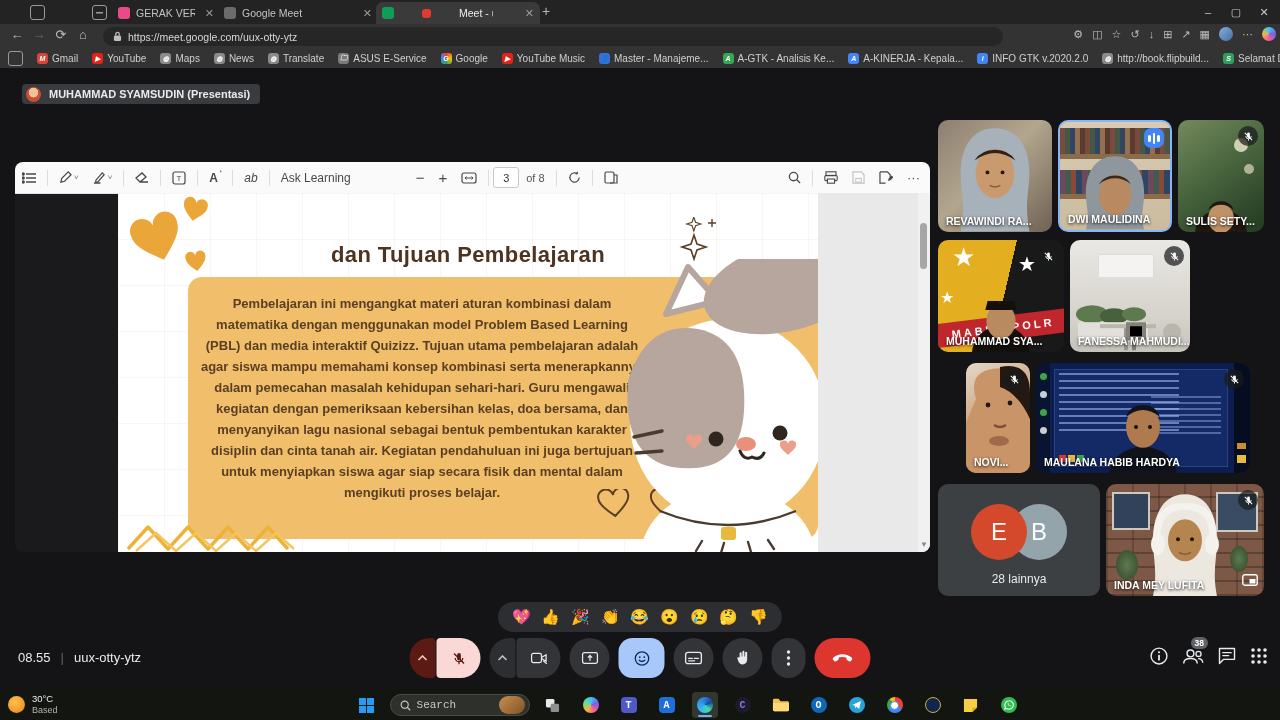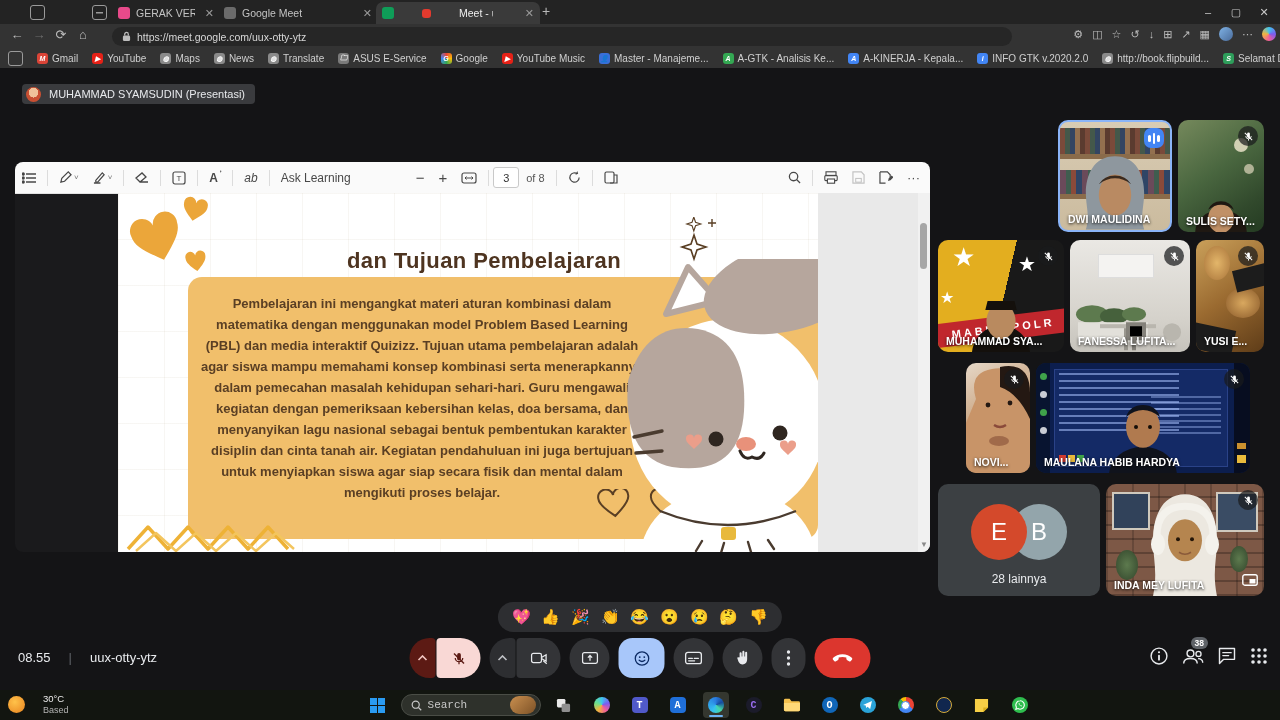--- a/index.html
+++ b/index.html
@@ -11,34 +11,34 @@
 
   
   .titlebar{left:0;top:0;width:1280px;height:24px;background:#232323;}
   .tab{position:absolute;top:2px;height:22px;display:flex;align-items:center;
        padding:0 6px;color:#c3c3c3;font-size:10.5px;gap:6px;}
   .tab .x{color:#9a9a9a;font-size:11px;margin-left:4px;cursor:default;}
   .tab.active{background:#3a3a3a;border-radius:7px 7px 0 0;color:#efefef;gap:28px;}
   .fav{width:12px;height:12px;border-radius:3px;flex:0 0 auto;}
   .navbar{left:0;top:24px;width:1280px;height:25px;background:#333333;}
   .navico{color:#bdbdbd;font-size:13px;width:22px;text-align:center;}
-  .urlpill{position:absolute;left:112px;top:3px;width:880px;height:19px;background:#262626;
+  .urlpill{position:absolute;left:103px;top:3px;width:880px;height:19px;background:#262626;
            border-radius:10px;display:flex;align-items:center;color:#d7d7d7;font-size:10.5px;gap:6px;padding:0 10px;}
   .tools{position:absolute;right:4px;top:3px;display:flex;gap:9px;align-items:center;color:#bdbdbd;font-size:11px;}
   .bookbar{left:0;top:49px;width:1280px;height:19px;background:#333333;display:flex;align-items:center;
            font-size:10px;color:#cfcfcf;gap:14px;padding-left:8px;box-sizing:border-box;}
   .bm{display:flex;align-items:center;gap:4px;white-space:nowrap;}
   .bmi{width:11px;height:11px;border-radius:3px;display:inline-flex;align-items:center;justify-content:center;
        font-size:7px;font-weight:bold;color:#fff;flex:0 0 auto;}
   .winbtn{color:#c9c9c9;font-size:11px;width:28px;text-align:center;}
 
   
   .meet{left:0;top:68px;width:1280px;height:622px;background:#141416;}
   .banner{position:absolute;left:22px;top:16px;height:20px;background:#3a3b3e;border-radius:4px;
-          display:flex;align-items:center;gap:8px;padding:0 10px 0 4px;color:#e8eaed;font-size:11px;font-weight:normal;}
+          display:flex;align-items:center;gap:8px;padding:0 10px 0 4px;color:#e8eaed;font-size:11px;font-weight:bold;}
 
   
   .viewer{position:absolute;left:15px;top:94px;width:915px;height:390px;border-radius:8px;overflow:hidden;background:#1a1a1c;}
   .ptool{position:absolute;left:0;top:0;width:100%;height:31px;background:#fafafa;border-bottom:1px solid #e2e2e2;
          display:flex;align-items:center;color:#484848;font-size:12px;}
   .pt{margin:0 7px;display:flex;align-items:center;gap:2px;}
   .pdiv{width:1px;height:16px;background:#dcdcdc;margin:0 4px;}
   .pagebox{width:24px;height:19px;border:1px solid #c9c9c9;border-radius:3px;background:#fff;
            display:flex;align-items:center;justify-content:center;font-size:11px;color:#333;}
   .page{position:absolute;left:103px;top:31px;width:700px;height:359px;background:#ffffff;
@@ -63,21 +63,21 @@
          background:#4285f4;display:flex;align-items:center;justify-content:center;gap:2px;}
   .speak i{display:block;width:2.5px;background:#fff;border-radius:2px;}
   .othercircle{width:56px;height:56px;border-radius:50%;display:flex;align-items:center;justify-content:center;
                color:#fff;font-size:24px;}
 
   
   .reactbar{position:absolute;left:50%;transform:translateX(-50%);top:534px;height:30px;background:#2d2e31;
             border-radius:16px;display:flex;align-items:center;gap:11px;padding:0 14px;font-size:15px;}
   .ctrl{position:absolute;left:50%;transform:translateX(-50%);top:570px;display:flex;align-items:center;gap:9px;}
   .cbtn{height:40px;background:#333437;border-radius:20px;display:flex;align-items:center;justify-content:center;}
-  .footL{position:absolute;left:18px;top:582px;color:#e8eaed;font-size:13px;display:flex;gap:18px;align-items:center;}
+  .footL{position:absolute;left:18px;top:582px;color:#e8eaed;font-size:13px;display:flex;gap:10px;align-items:center;}
   .footR{position:absolute;right:12px;top:578px;display:flex;gap:13px;align-items:center;}
   .badge{position:absolute;top:-9px;right:-4px;background:#5f6368;color:#fff;font-size:8.5px;
          border-radius:8px;padding:1px 4px;font-weight:bold;}
 
   
   .taskbar{left:0;top:690px;width:1280px;height:30px;background:#121510;display:flex;align-items:center;}
   .tb-ico{width:26px;height:26px;display:flex;align-items:center;justify-content:center;margin:0 2px;border-radius:4px;}
   .spill{width:140px;height:22px;border-radius:12px;background:#2e312b;border:1px solid #4a4d46;
          display:flex;align-items:center;gap:6px;padding:0 4px 0 9px;color:#c9c9c9;font-size:11px;box-sizing:border-box;}
 </style>
@@ -325,21 +325,21 @@
           <path d="M69 26C61 19 57 15 57 10a6 6 0 0 1 12-2 6 6 0 0 1 12 2c0 5-4 9-12 16z" fill="#eba63a" transform="rotate(12 69 14)"></path>
           <path d="M70 76C63 70 60 66 60 62a5 5 0 0 1 10-1.6A5 5 0 0 1 80 62c0 4-3 8-10 14z" fill="#eba63a" transform="rotate(-8 70 66)"></path>
         </svg>
 
         <svg class="abs" style="left:548px;top:24px;" width="52" height="48" viewBox="0 0 52 48">
           <path d="M14 0l2.5 7.5L24 10l-7.5 2.5L14 20l-2.5-7.5L4 10l7.5-2.5z" fill="none" stroke="#5a3f24" stroke-width="1.6" transform="translate(18 0) scale(.7)"></path>
           <path d="M14 0l3 9 9 3-9 3-3 9-3-9-9-3 9-3z" fill="none" stroke="#5a3f24" stroke-width="1.6" transform="translate(14 18)"></path>
           <path d="M46 2v8M42 6h8" stroke="#5a3f24" stroke-width="1.4"></path>
         </svg>
 
-        <div class="slide-title" style="top:55px;padding-left:16px;">dan Tujuan Pembelajaran</div>
+        <div class="slide-title" style="top:49px;">dan Tujuan Pembelajaran</div>
 
         <div class="obox">
           <div class="obody">Pembelajaran ini mengangkat materi aturan kombinasi dalam matematika dengan menggunakan model Problem Based Learning (PBL) dan media interaktif Quizizz. Tujuan utama pembelajaran adalah agar siswa mampu memahami konsep kombinasi serta menerapkannya dalam pemecahan masalah kehidupan sehari-hari. Guru mengawali kegiatan dengan pemeriksaan kebersihan kelas, doa bersama, dan menyanyikan lagu nasional sebagai bentuk pembentukan karakter disiplin dan cinta tanah air. Kegiatan pendahuluan ini juga bertujuan untuk menyiapkan siswa agar siap secara fisik dan mental dalam mengikuti proses belajar.</div>
           <div class="ohearts">
             <svg width="36" height="30" viewBox="0 0 36 30">
                 <path d="M18 27C7 18 3 13 3 8.5A7 7 0 0 1 18 6a7 7 0 0 1 15 2.5C33 13 29 18 18 27z" fill="none" stroke="#5a3f24" stroke-width="2" transform="rotate(-6 18 15)"></path>
               </svg>
             <svg width="36" height="30" viewBox="0 0 36 30">
                 <path d="M18 27C7 18 3 13 3 8.5A7 7 0 0 1 18 6a7 7 0 0 1 15 2.5C33 13 29 18 18 27z" fill="none" stroke="#5a3f24" stroke-width="2"></path>
               </svg>
@@ -373,20 +373,31 @@
         </svg>
       </div>
 
       <div class="gutterR"></div>
       <div class="abs" style="left:903px;top:31px;width:12px;height:359px;background:#f1f1f1;">
         <div class="abs" style="left:2px;top:30px;width:7px;height:46px;background:#a6a6a6;border-radius:4px;"></div>
         <div class="abs" style="left:2px;bottom:3px;color:#8a8a8a;font-size:8px;">▼</div>
       </div>
     </div>
 
+    <div class="tile" style="left:938px;top:52px;width:114px;height:112px;background:linear-gradient(135deg,#8d7f6f,#b3a68f 45%,#6f6253);">
+      <svg class="abs" style="left:0;bottom:0;width:100%;height:96%;" viewBox="0 0 100 100" preserveAspectRatio="xMidYMax meet">
+        <path d="M50 4C26 4 18 26 18 46c0 16 5 28 0 54h64c-5-26 0-38 0-54C82 26 74 4 50 4z" fill="#a7b1ba"></path>
+        <ellipse cx="50" cy="46" rx="18" ry="23" fill="#c99a6e"></ellipse>
+        <path d="M31 34q19-14 38 0-6-10-19-10t-19 10z" fill="#2e2118"></path>
+        <circle cx="43" cy="45" r="1.8" fill="#241609"></circle>
+          <circle cx="57" cy="45" r="1.8" fill="#241609"></circle>
+        <path d="M45 57q5 3 10 0" stroke="#8a5a3a" stroke-width="1.4" fill="none"></path>
+      </svg>
+      <span class="tname">REVAWINDI RA...</span>
+    </div>
 
     <div class="tile" style="left:1178px;top:52px;width:86px;height:112px;background:linear-gradient(145deg,#75895c,#49663f 45%,#31492c 78%,#243b22);">
       <div class="abs r" style="left:56px;top:18px;width:14px;height:14px;background:#e9e2c8;opacity:.85;"></div>
       <div class="abs r" style="left:66px;top:44px;width:10px;height:10px;background:#dfd7bd;opacity:.7;"></div>
       <svg class="abs" style="left:0;bottom:0;width:100%;height:52%;" viewBox="0 0 100 52" preserveAspectRatio="xMidYMax meet">
         <ellipse cx="50" cy="52" rx="30" ry="26" fill="#1f1812"></ellipse>
         <ellipse cx="50" cy="36" rx="15" ry="17" fill="#c09066"></ellipse>
         <path d="M35 26q15-12 30 0-4-10-15-10t-15 10z" fill="#1f1812"></path>
       </svg>
       <span class="micoff">
@@ -449,37 +460,23 @@
         <path d="M58 40h16v14h-16z M64 54v12" fill="#8a8press78" stroke="#84817a" stroke-width="4"></path>
         <circle cx="102" cy="48" r="9" fill="#b9b6ae"></circle>
       </svg>
       <span class="micoff">
         <svg width="11" height="11" viewBox="0 0 24 24">
             <path fill="#fff" d="M12 3a3 3 0 0 0-3 3v6a3 3 0 0 0 6 0V6a3 3 0 0 0-3-3z"></path>
             <path fill="none" stroke="#fff" stroke-width="2" d="M6 11a6 6 0 0 0 12 0M12 17v4"></path>
             <line x1="4" y1="4" x2="20" y2="20" stroke="#fff" stroke-width="2.2"></line>
           </svg>
       </span>
-      <span class="tname">FANESSA LUFITA...</span>
-    </div>
-
-    <div class="tile" style="left:1196px;top:172px;width:68px;height:112px;background:linear-gradient(145deg,#caa05a,#9a6a30 50%,#5e3c18);">
-      <div class="abs r" style="left:8px;top:6px;width:26px;height:34px;background:radial-gradient(#e3b66a,#a9743a);"></div>
-      <div class="abs r" style="left:30px;top:48px;width:34px;height:30px;background:radial-gradient(#d9a85f,#8a5a2a);"></div>
-      <div class="abs" style="left:-8px;bottom:0px;width:46px;height:26px;background:#1c1c1c;transform:rotate(12deg);"></div>
-      <div class="abs" style="right:-10px;top:26px;width:40px;height:22px;background:#1c1c1c;transform:rotate(-14deg);"></div>
-      <span class="micoff">
-        <svg width="11" height="11" viewBox="0 0 24 24">
-            <path fill="#fff" d="M12 3a3 3 0 0 0-3 3v6a3 3 0 0 0 6 0V6a3 3 0 0 0-3-3z"></path>
-            <path fill="none" stroke="#fff" stroke-width="2" d="M6 11a6 6 0 0 0 12 0M12 17v4"></path>
-            <line x1="4" y1="4" x2="20" y2="20" stroke="#fff" stroke-width="2.2"></line>
-          </svg>
-      </span>
-      <span class="tname">YUSI E...</span>
-    </div>
+      <span class="tname">FANESSA MAHMUDI...</span>
+    </div>
+
 
     <div class="tile" style="left:966px;top:295px;width:64px;height:110px;background:linear-gradient(150deg,#e6d8c8,#c49a72 55%,#8e6244);">
       <svg class="abs" style="left:0;bottom:0;width:100%;height:100%;" viewBox="0 0 64 110" preserveAspectRatio="xMidYMax slice">
         <path d="M10 36Q2 10 26 6q20-4 30 14L64 40V110H0V60z" fill="#c89468"></path>
         <path d="M34 4Q64-2 64 30V56Q52 30 34 24z" fill="#241812"></path>
         <circle cx="22" cy="42" r="2.4" fill="#241812"></circle>
           <circle cx="44" cy="40" r="2.4" fill="#241812"></circle>
         <path d="M28 62q6 4 12 0" stroke="#8a4a3a" stroke-width="2.4" fill="none"></path>
         <ellipse cx="33" cy="78" rx="10" ry="5" fill="#a06a4a"></ellipse>
       </svg>
@@ -689,21 +686,21 @@
               <circle cx="3" cy="15" r="1.8"></circle>
               <circle cx="9" cy="15" r="1.8"></circle>
               <circle cx="15" cy="15" r="1.8"></circle>
             </g>
           </svg>
       </span>
     </div>
   </div>
 
   <div class="abs taskbar">
-    <div class="flex" style="gap:18px;margin-left:8px;">
+    <div class="flex" style="gap:7px;margin-left:8px;">
       <span class="r" style="width:17px;height:17px;background:radial-gradient(circle at 40% 35%,#ffc24a,#e8831f);display:inline-block;"></span>
       <span style="display:flex;flex-direction:column;line-height:1.15;">
         <span style="color:#ececec;font-size:9.5px;">30°C</span>
         <span style="color:#b2b2b2;font-size:9px;">Based</span>
       </span>
     </div>
 
     <div class="flex" style="margin-left:294px;gap:8px;font-family:Liberation Mono, monospace;">
       <span class="tb-ico">
         <svg width="15" height="15" viewBox="0 0 15 15">

